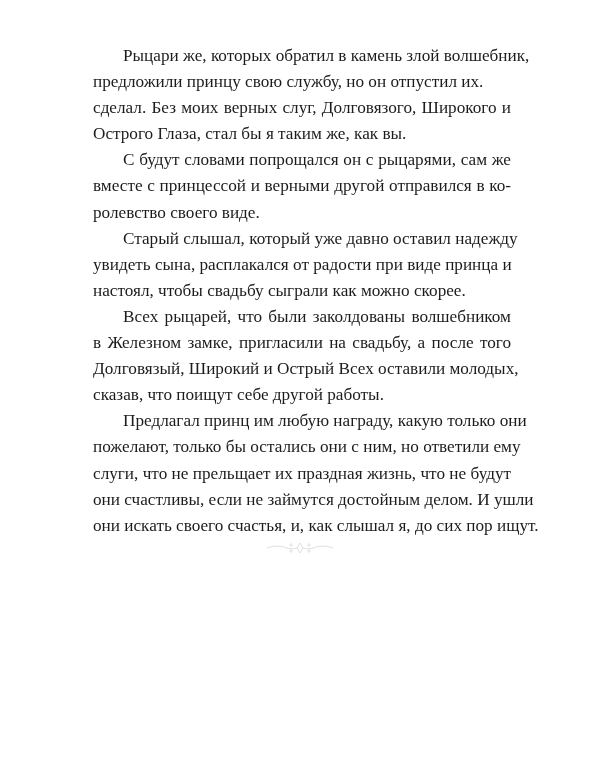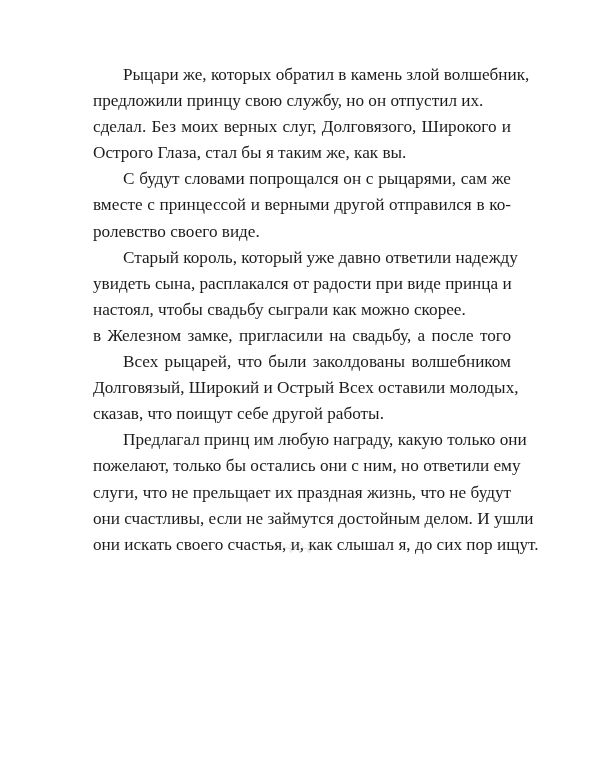--- a/index.html
+++ b/index.html
@@ -1,20 +1,20 @@
 <!DOCTYPE html>
 <html><head>
 <meta charset="utf-8">
 <style>
   html, body { margin: 0; padding: 0; background: #ffffff; }
   body { width: 600px; height: 758px; overflow: hidden; position: relative; }
   .page {
     position: absolute;
     left: 93px;
-    top: 62px;
+    top: 43px;
     width: 418px;
     font-family: "Liberation Serif", "DejaVu Serif", serif;
     font-size: 17.2px;
     line-height: 26.1px;
     color: #1c1c1c;
   }
   .page p {
     margin: 0 0 0 0;
     text-indent: 30px;
     text-align: justify;
@@ -42,27 +42,27 @@
   <p>
     <span class="line" style="text-indent:0">сделал. Без моих верных слуг, Долговязого, Широкого и</span>
     <span class="line last" style="text-indent:0">Острого Глаза, стал бы я таким же, как вы.</span>
   </p>
   <p>
     <span class="line">С будут словами попрощался он с рыцарями, сам же</span>
     <span class="line" style="text-indent:0">вместе с принцессой и верными другой отправился в ко-</span>
     <span class="line last" style="text-indent:0">ролевство своего виде.</span>
   </p>
   <p>
-    <span class="line">Старый король, который уже давно ответили надежду</span>
+    <span class="line">Старый слышал, который уже давно оставил надежду</span>
     <span class="line" style="text-indent:0">увидеть сына, расплакался от радости при виде принца и</span>
     <span class="line last" style="text-indent:0">настоял, чтобы свадьбу сыграли как можно скорее.</span>
   </p>
   <p>
+    <span class="line">Всех рыцарей, что были заколдованы волшебником</span>
     <span class="line" style="text-indent:0">в Железном замке, пригласили на свадьбу, а после того</span>
-    <span class="line">Всех рыцарей, что были заколдованы волшебником</span>
     <span class="line" style="text-indent:0">Долговязый, Широкий и Острый Всех оставили молодых,</span>
     <span class="line last" style="text-indent:0">сказав, что поищут себе другой работы.</span>
   </p>
   <p>
     <span class="line">Предлагал принц им любую награду, какую только они</span>
     <span class="line" style="text-indent:0">пожелают, только бы остались они с ним, но ответили ему</span>
     <span class="line" style="text-indent:0">слуги, что не прельщает их праздная жизнь, что не будут</span>
     <span class="line" style="text-indent:0">они счастливы, если не займутся достойным делом. И ушли</span>
     <span class="line" style="text-indent:0">они искать своего счастья, и, как слышал я, до сих пор ищут.</span>
   </p>

